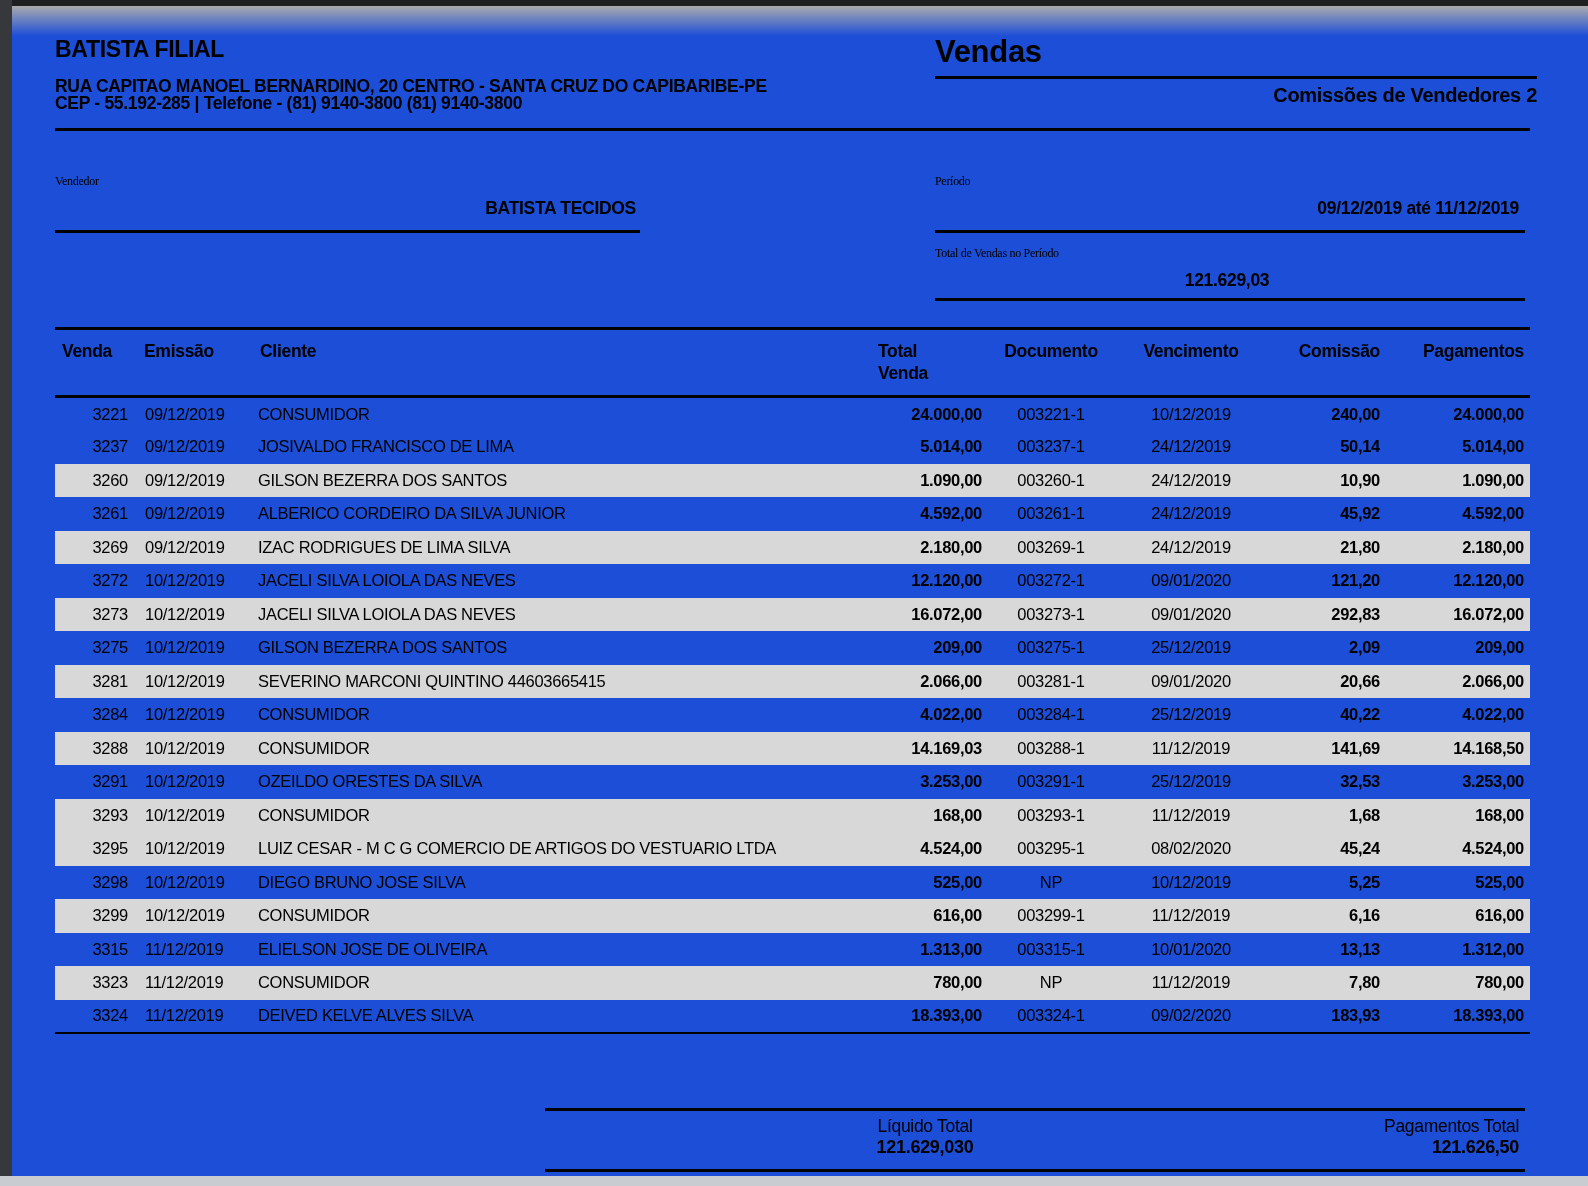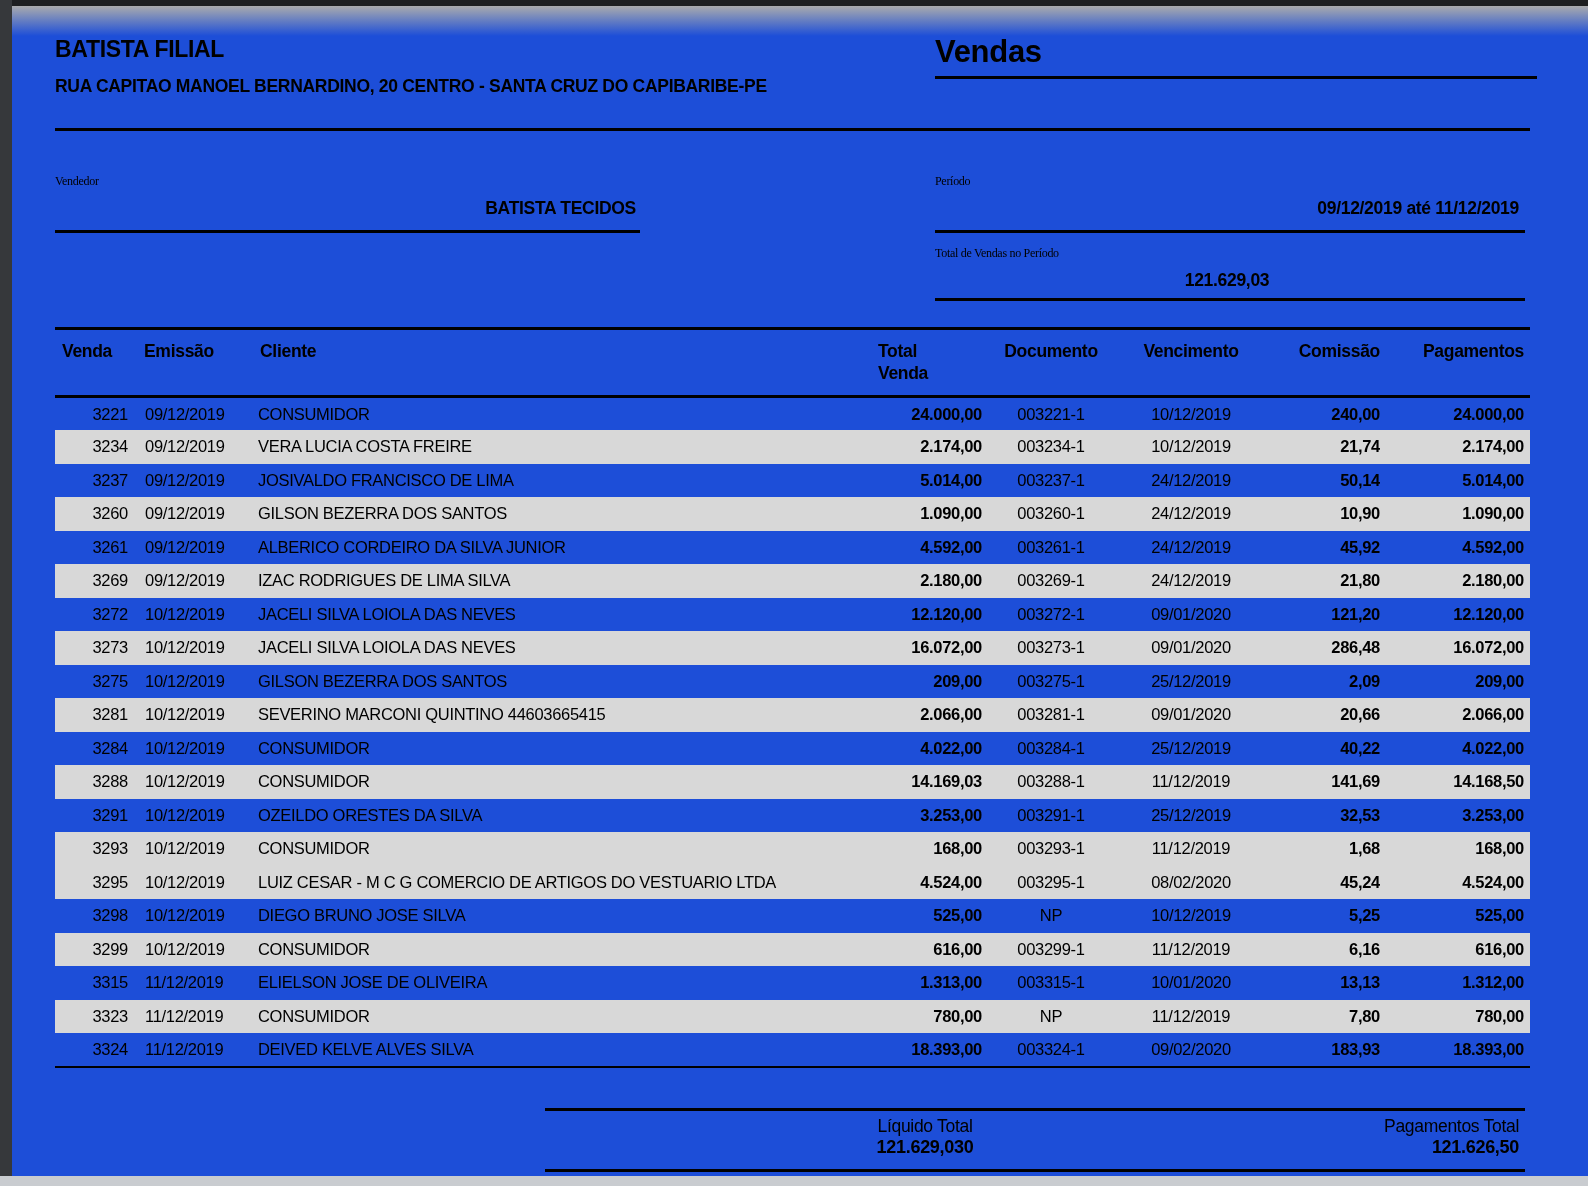--- a/index.html
+++ b/index.html
@@ -103,24 +103,26 @@
 
 <div class="canvas">
 
   <div class="edge-top"></div>
   <div class="edge-fade"></div>
   <div class="edge-left"></div>
   <div class="edge-bottom"></div>
 
   <div class="company-name">BATISTA FILIAL</div>
   <div class="company-address">RUA CAPITAO MANOEL BERNARDINO, 20 CENTRO - SANTA CRUZ DO CAPIBARIBE-PE</div>
+  <div class="company-contact">CEP - 55.192-285 | Telefone - (81) 9140-3800 (81) 9140-3800</div>
   <div class="header-divider"></div>
 
   <div class="report-title">Vendas</div>
   <div class="title-rule"></div>
+  <div class="report-subtitle">Comissões de Vendedores 2</div>
 
   <div class="field-label vendedor-label">Vendedor</div>
   <div class="field-value vendedor-value">BATISTA TECIDOS</div>
   <div class="vendedor-rule"></div>
 
   <div class="field-label periodo-label">Período</div>
   <div class="field-value periodo-value">09/12/2019 até 11/12/2019</div>
   <div class="periodo-rule"></div>
 
   <div class="field-label totalper-label">Total de Vendas no Período</div>
@@ -155,30 +157,20 @@
         <tr>
       <td class="c-venda">3221</td>
       <td class="c-emissao">09/12/2019</td>
       <td class="c-cliente">CONSUMIDOR</td>
       <td class="c-total">24.000,00</td>
       <td class="c-documento">003221-1</td>
       <td class="c-vencimento">10/12/2019</td>
       <td class="c-comissao">240,00</td>
       <td class="c-pagamentos">24.000,00</td>
     </tr>
-        <tr class="striped">
-      <td class="c-venda">3234</td>
-      <td class="c-emissao">09/12/2019</td>
-      <td class="c-cliente">VERA LUCIA COSTA FREIRE</td>
-      <td class="c-total">2.174,00</td>
-      <td class="c-documento">003234-1</td>
-      <td class="c-vencimento">10/12/2019</td>
-      <td class="c-comissao">21,74</td>
-      <td class="c-pagamentos">2.174,00</td>
-    </tr>
         <tr>
       <td class="c-venda">3237</td>
       <td class="c-emissao">09/12/2019</td>
       <td class="c-cliente">JOSIVALDO FRANCISCO DE LIMA</td>
       <td class="c-total">5.014,00</td>
       <td class="c-documento">003237-1</td>
       <td class="c-vencimento">24/12/2019</td>
       <td class="c-comissao">50,14</td>
       <td class="c-pagamentos">5.014,00</td>
     </tr>
@@ -222,21 +214,21 @@
       <td class="c-comissao">121,20</td>
       <td class="c-pagamentos">12.120,00</td>
     </tr>
         <tr class="striped">
       <td class="c-venda">3273</td>
       <td class="c-emissao">10/12/2019</td>
       <td class="c-cliente">JACELI SILVA LOIOLA DAS NEVES</td>
       <td class="c-total">16.072,00</td>
       <td class="c-documento">003273-1</td>
       <td class="c-vencimento">09/01/2020</td>
-      <td class="c-comissao">286,48</td>
+      <td class="c-comissao">292,83</td>
       <td class="c-pagamentos">16.072,00</td>
     </tr>
         <tr>
       <td class="c-venda">3275</td>
       <td class="c-emissao">10/12/2019</td>
       <td class="c-cliente">GILSON BEZERRA DOS SANTOS</td>
       <td class="c-total">209,00</td>
       <td class="c-documento">003275-1</td>
       <td class="c-vencimento">25/12/2019</td>
       <td class="c-comissao">2,09</td>

